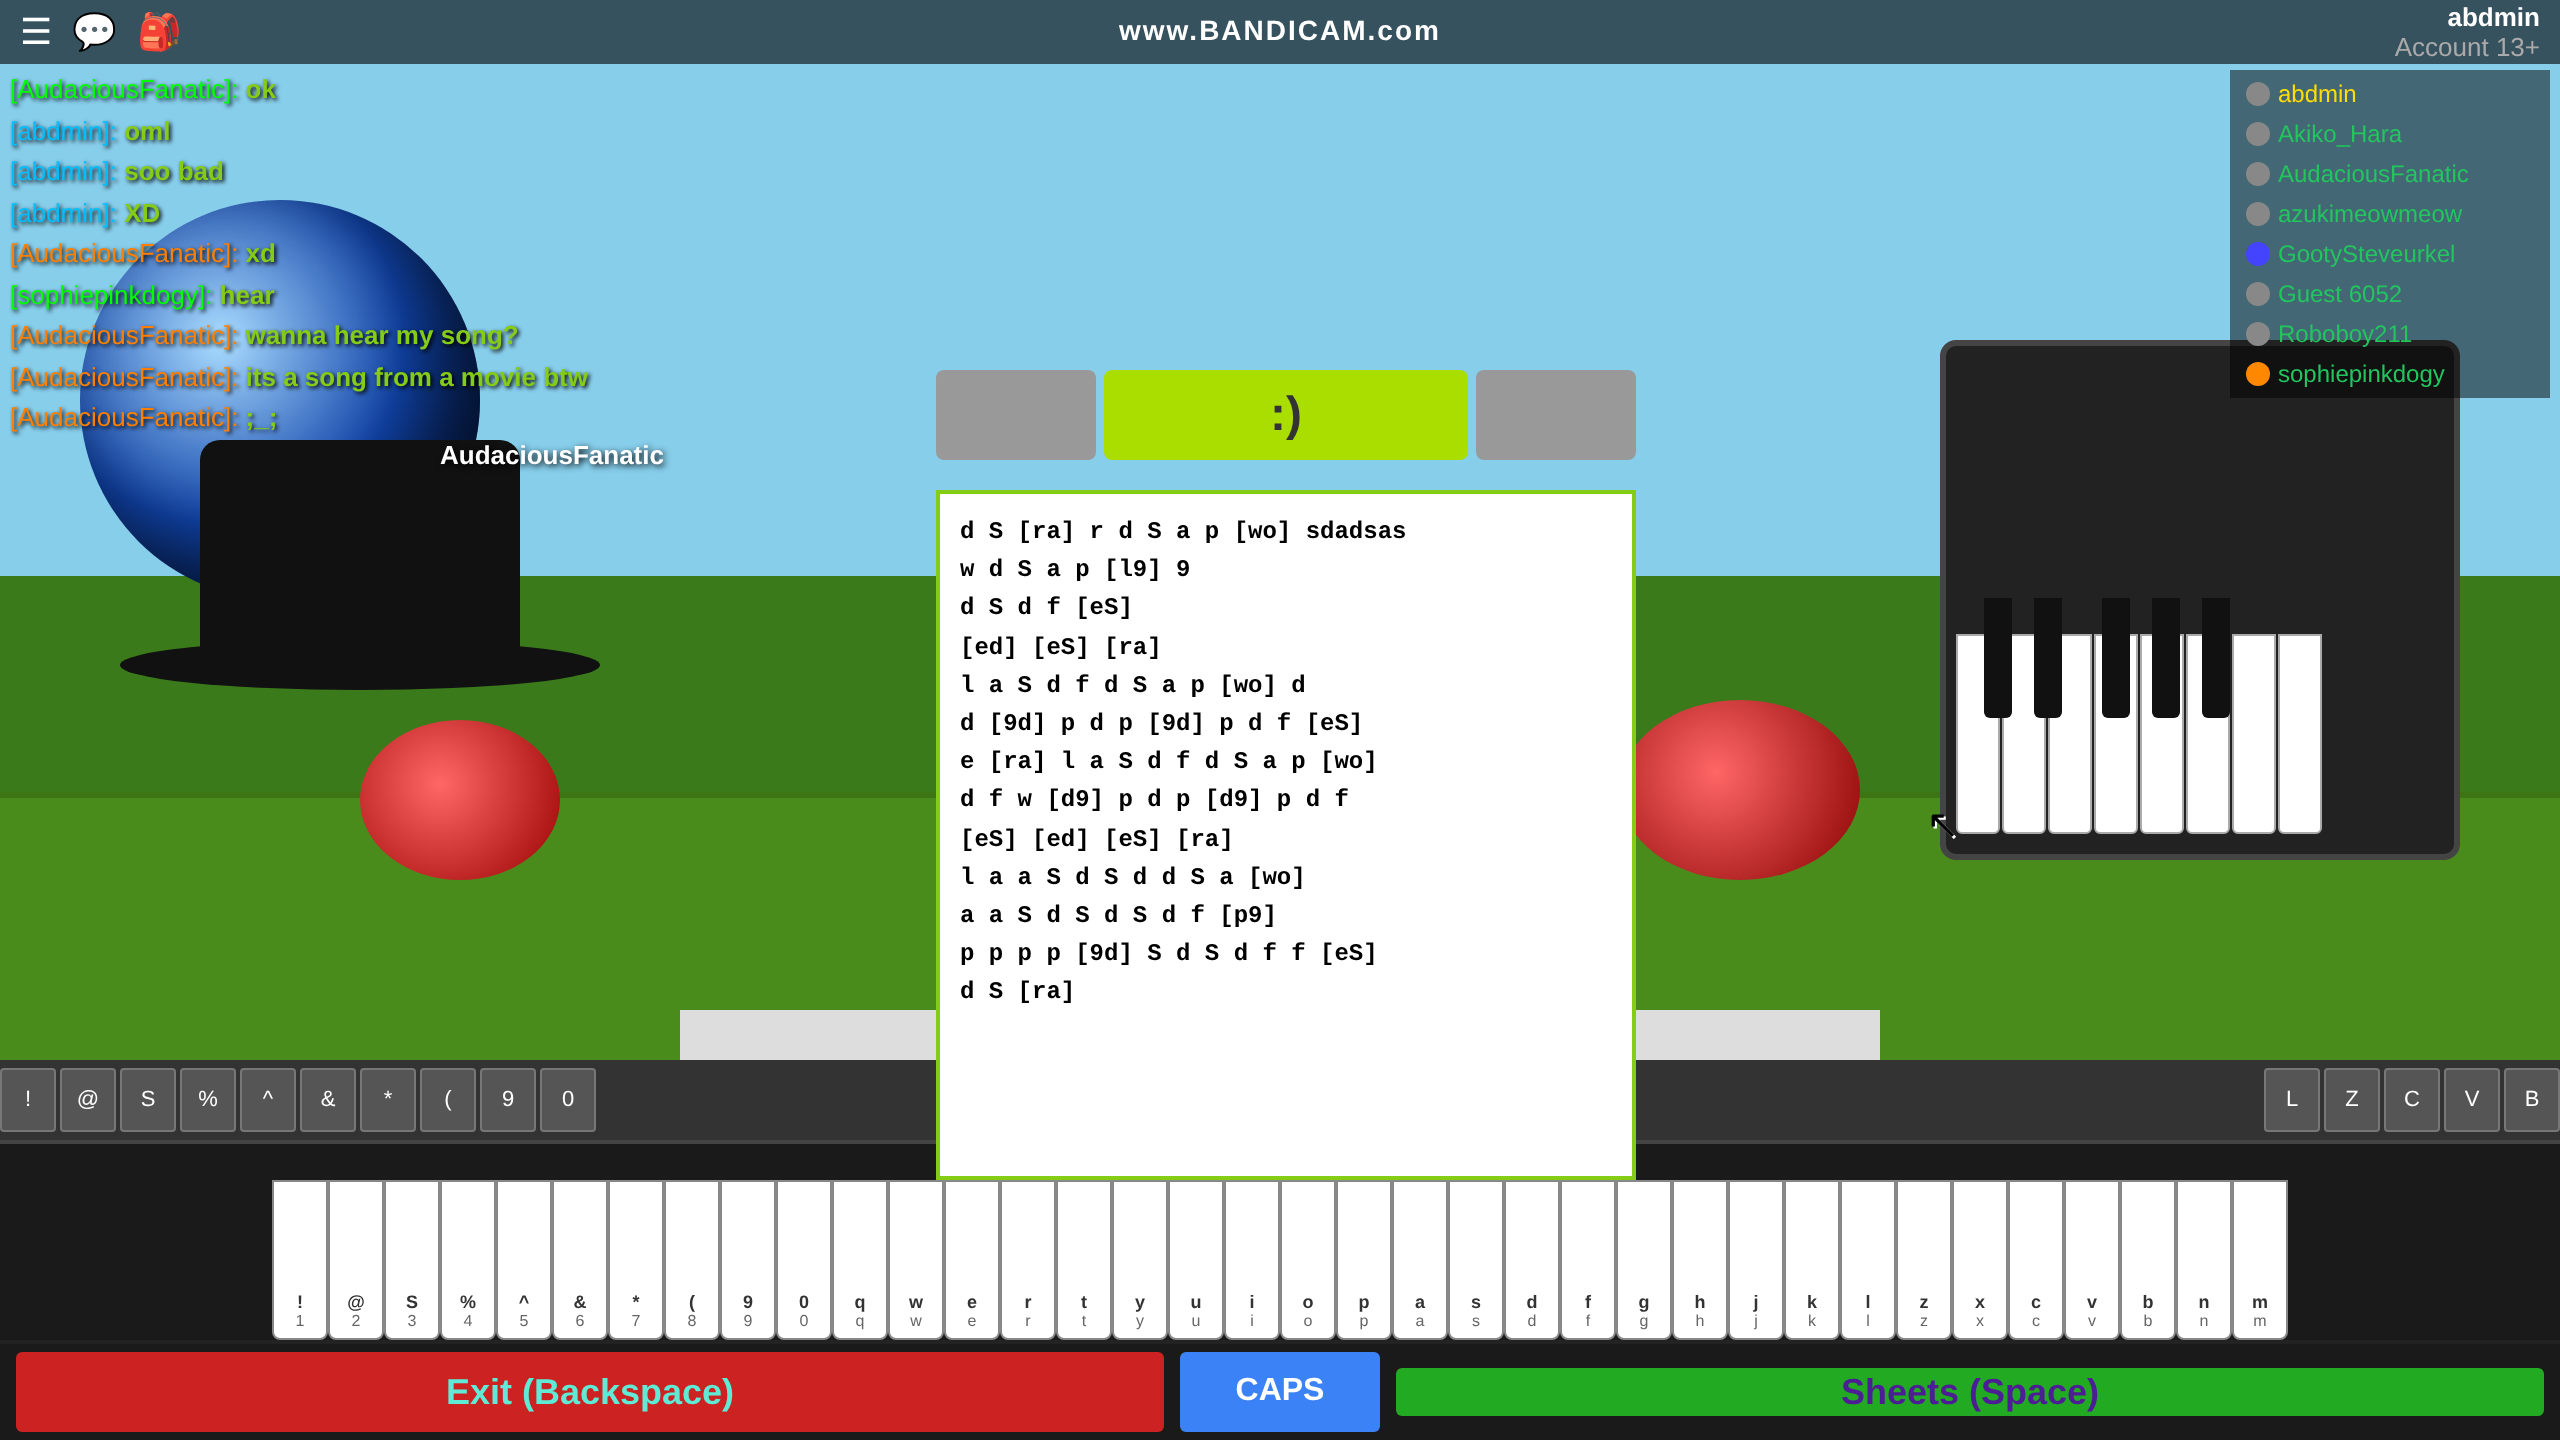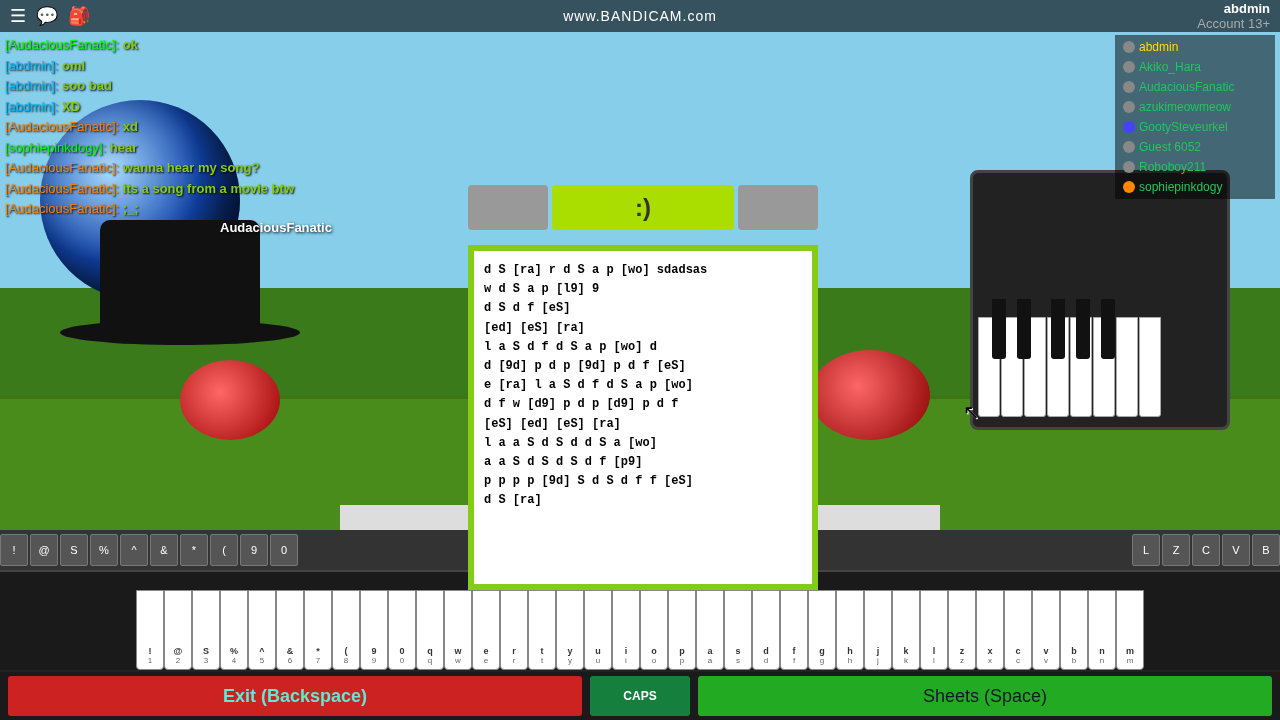--- a/index.html
+++ b/index.html
@@ -59,21 +59,21 @@
 
     #top-bar-center {
       position: absolute;
       left: 50%;
       transform: translateX(-50%);
     }
 
     #bandicam-url {
       color: white;
       font-size: 14px;
-      font-weight: normal;
+      font-weight: bold;
       letter-spacing: 1px;
     }
 
     #top-bar-right {
       display: flex;
       align-items: center;
       gap: 8px;
     }
 
     #account-info {
@@ -192,38 +192,38 @@
       font-size: 18px;
       font-weight: bold;
       cursor: pointer;
       margin: 4px 4px 4px 8px;
       border-radius: 3px;
     }
 
     #caps-button {
       width: 100px;
       height: 40px;
-      background: #15803d;
+      background: #3b82f6;
       border: none;
       color: white;
-      font-size: 12px;
+      font-size: 16px;
       font-weight: bold;
       cursor: pointer;
       margin: 4px;
       border-radius: 3px;
     }
 
     #sheets-button {
       flex: 1;
-      height: 40px;
+      height: 24px;
       background: #22aa22;
       border: none;
-      color: #0f172a;
+      color: #4c1d95;
       font-size: 18px;
-      font-weight: normal;
+      font-weight: bold;
       cursor: pointer;
       margin: 4px 8px 4px 4px;
       border-radius: 3px;
     }
 
     
     .white-key {
       width: 28px;
       height: 80px;
       background: white;
@@ -286,21 +286,21 @@
     }
 
     
     #sheet-dialog {
       position: absolute;
       top: 245px;
       left: 468px;
       width: 350px;
       height: 345px;
       background: white;
-      border: 6px solid #84cc16;
+      border: 2px solid #84cc16;
       z-index: 80;
       overflow-y: auto;
       padding: 10px;
     }
 
     #sheet-content {
       font-family: 'Courier New', monospace;
       font-size: 12px;
       font-weight: bold;
       line-height: 1.6;

